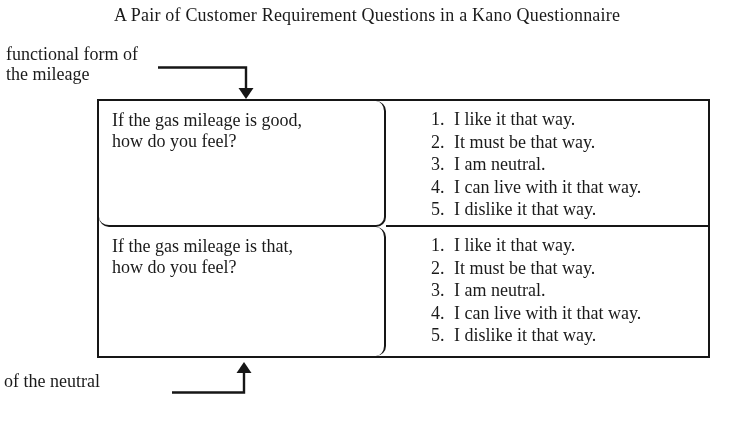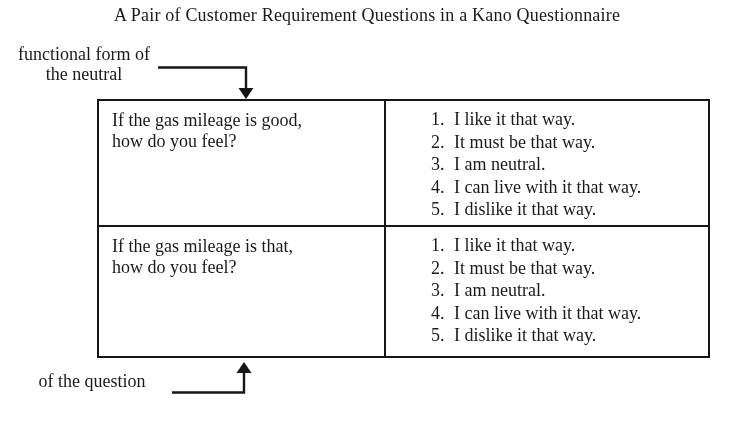--- a/index.html
+++ b/index.html
@@ -22,21 +22,20 @@
     left: 0;
     width: 100%;
     text-align: center;
     font-size: 18px;
     letter-spacing: 0.2px;
   }
   .callout {
     position: absolute;
     font-size: 18px;
     line-height: 19.5px;
-    text-align: center;
   }
   .callout.functional {
     left: 6px;
     top: 45px;
     width: 156px;
   }
   .callout.dysfunctional {
     left: 4px;
     top: 372px;
     width: 176px;
@@ -64,20 +63,21 @@
   }
   .cell {
     box-sizing: border-box;
     font-size: 18px;
   }
   .cell.qcell {
     border-right: 2px solid #161616;
     padding: 9px 8px 16px 13px;
     line-height: 21px;
     white-space: pre-line;
+    border-radius: 10px;
   }
   .cell.r1 {
     border-bottom: 2px solid #161616;
   }
   .cell.ocell {
     padding: 7px 2px 0 45px;
   }
   .opt {
     display: flex;
     line-height: 22.5px;
@@ -91,21 +91,21 @@
 </style>
 </head>
 <body>
 
 <div class="canvas">
 
   <div class="figure-title">A Pair of Customer Requirement Questions in a Kano Questionnaire</div>
 
   <div class="callout functional">
     <div>functional form of</div>
-    <div>the neutral</div>
+    <div>the mileage</div>
   </div>
 
   <svg class="arrows" viewBox="0 0 734 424" xmlns="http://www.w3.org/2000/svg">
     <g>
       <path d="M158 67.5 H246 V89" fill="none" stroke="#161616" stroke-width="2.4"></path>
       <path d="M238.5 88 L253.5 88 L246 99 Z" fill="#161616"></path>
     </g>
     <g>
       <path d="M172 392.5 H244 V372" fill="none" stroke="#161616" stroke-width="2.4"></path>
       <path d="M236.5 373 L251.5 373 L244 362 Z" fill="#161616"></path>
@@ -162,16 +162,16 @@
       </div>
       <div class="opt">
         <span class="num">5.</span>
         <span>I dislike it that way.</span>
       </div>
     </div>
 
   </div>
 
   <div class="callout dysfunctional">
-    <div>of the question</div>
+    <div>of the neutral</div>
   </div>
 
 </div>
 
 </body></html>

